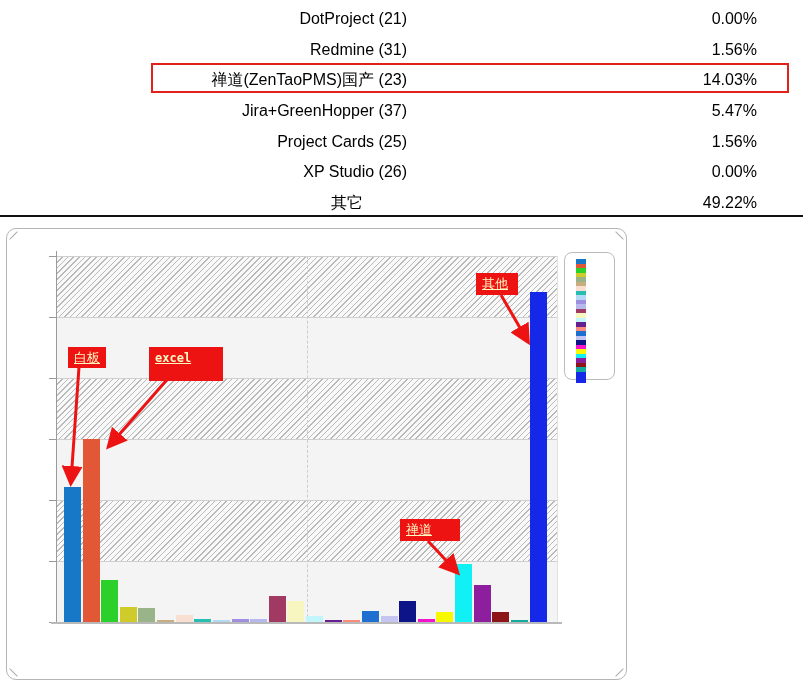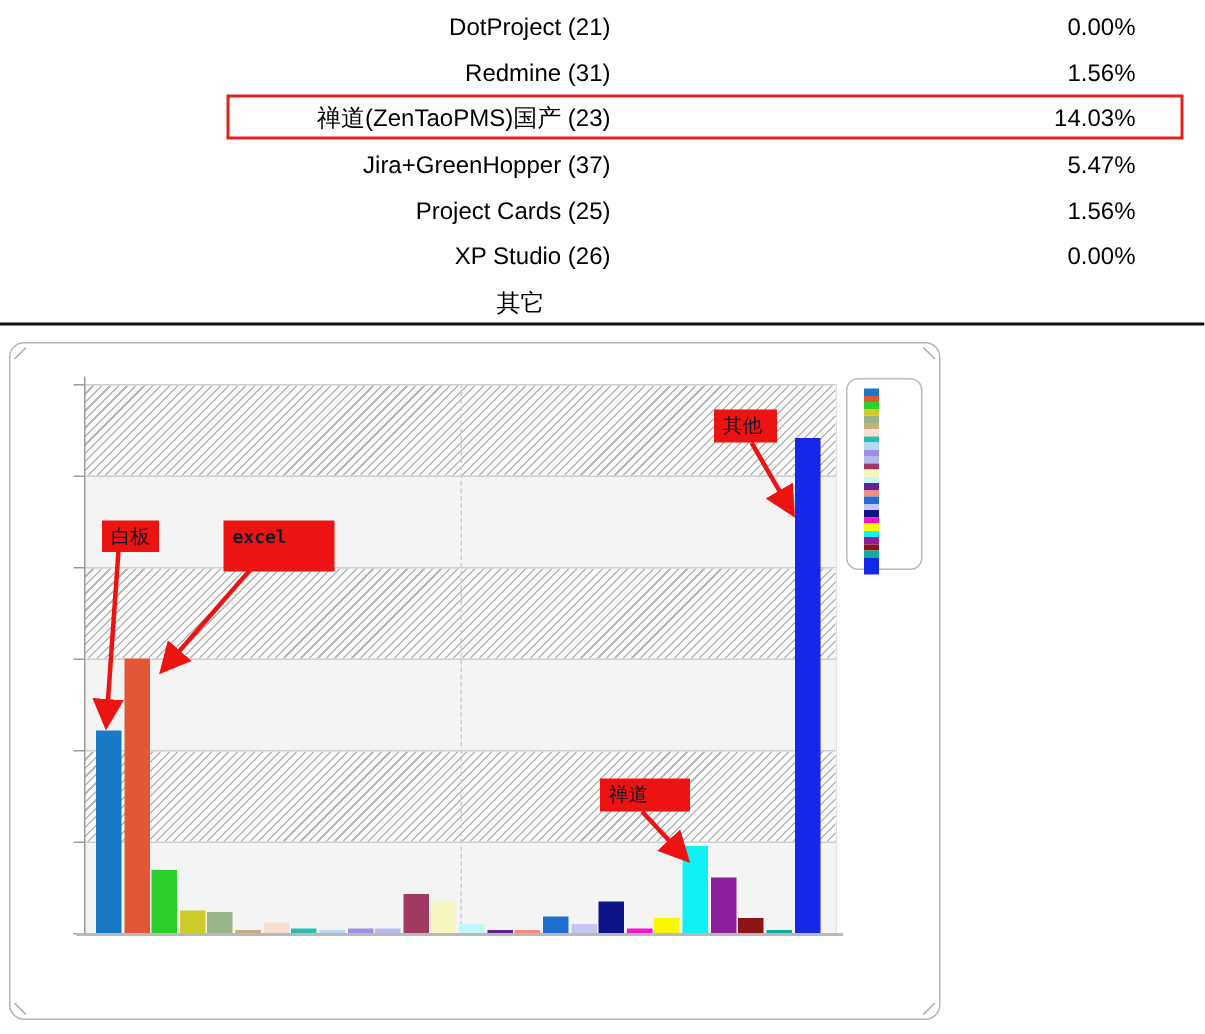--- a/index.html
+++ b/index.html
@@ -43,23 +43,23 @@
             border-left:1px dashed #cccccc;z-index:1;}
 
   .bar{position:absolute;bottom:0;width:17px;z-index:2;}
 
   
   .legend{position:absolute;left:557px;top:23px;width:49px;height:126px;
           border:1px solid #bbb;border-radius:8px;background:#fff;}
   .swatch{position:absolute;left:11px;width:10px;}
 
   
-  .callout{position:absolute;background:#ee1313;color:#0f172a;z-index:5;
+  .callout{position:absolute;background:#ee1313;color:#fef9c3;z-index:5;
            font-size:13px;line-height:20px;padding:1px 0 17px 6px;
-           box-sizing:border-box;white-space:nowrap;overflow:visible;}
+           box-sizing:border-box;white-space:nowrap;overflow:visible;text-decoration:underline;}
   .callout.mono{font-family:"DejaVu Sans Mono",monospace;font-size:12px;font-weight:bold;}
   .arrows{position:absolute;left:0;top:0;width:619px;height:450px;z-index:4;pointer-events:none;}
 </style>
 </head>
 <body>
 
 <div class="results">
     <div class="rrow">
       <span class="rlabel">DotProject (21)</span>
       <span class="rvalue">0.00%</span>
@@ -80,20 +80,21 @@
     <div class="rrow">
       <span class="rlabel">Project Cards (25)</span>
       <span class="rvalue">1.56%</span>
     </div>
     <div class="rrow">
       <span class="rlabel">XP Studio (26)</span>
       <span class="rvalue">0.00%</span>
     </div>
     <div class="rrow other-row">
       <span class="rlabel">其它</span>
+      <span class="rvalue">49.22%</span>
     </div>
   </div>
 
 <div class="divider"></div>
 
 <div class="panel">
   <div class="cmark tl"></div>
   <div class="cmark tr"></div>
   <div class="cmark bl"></div>
   <div class="cmark br"></div>

